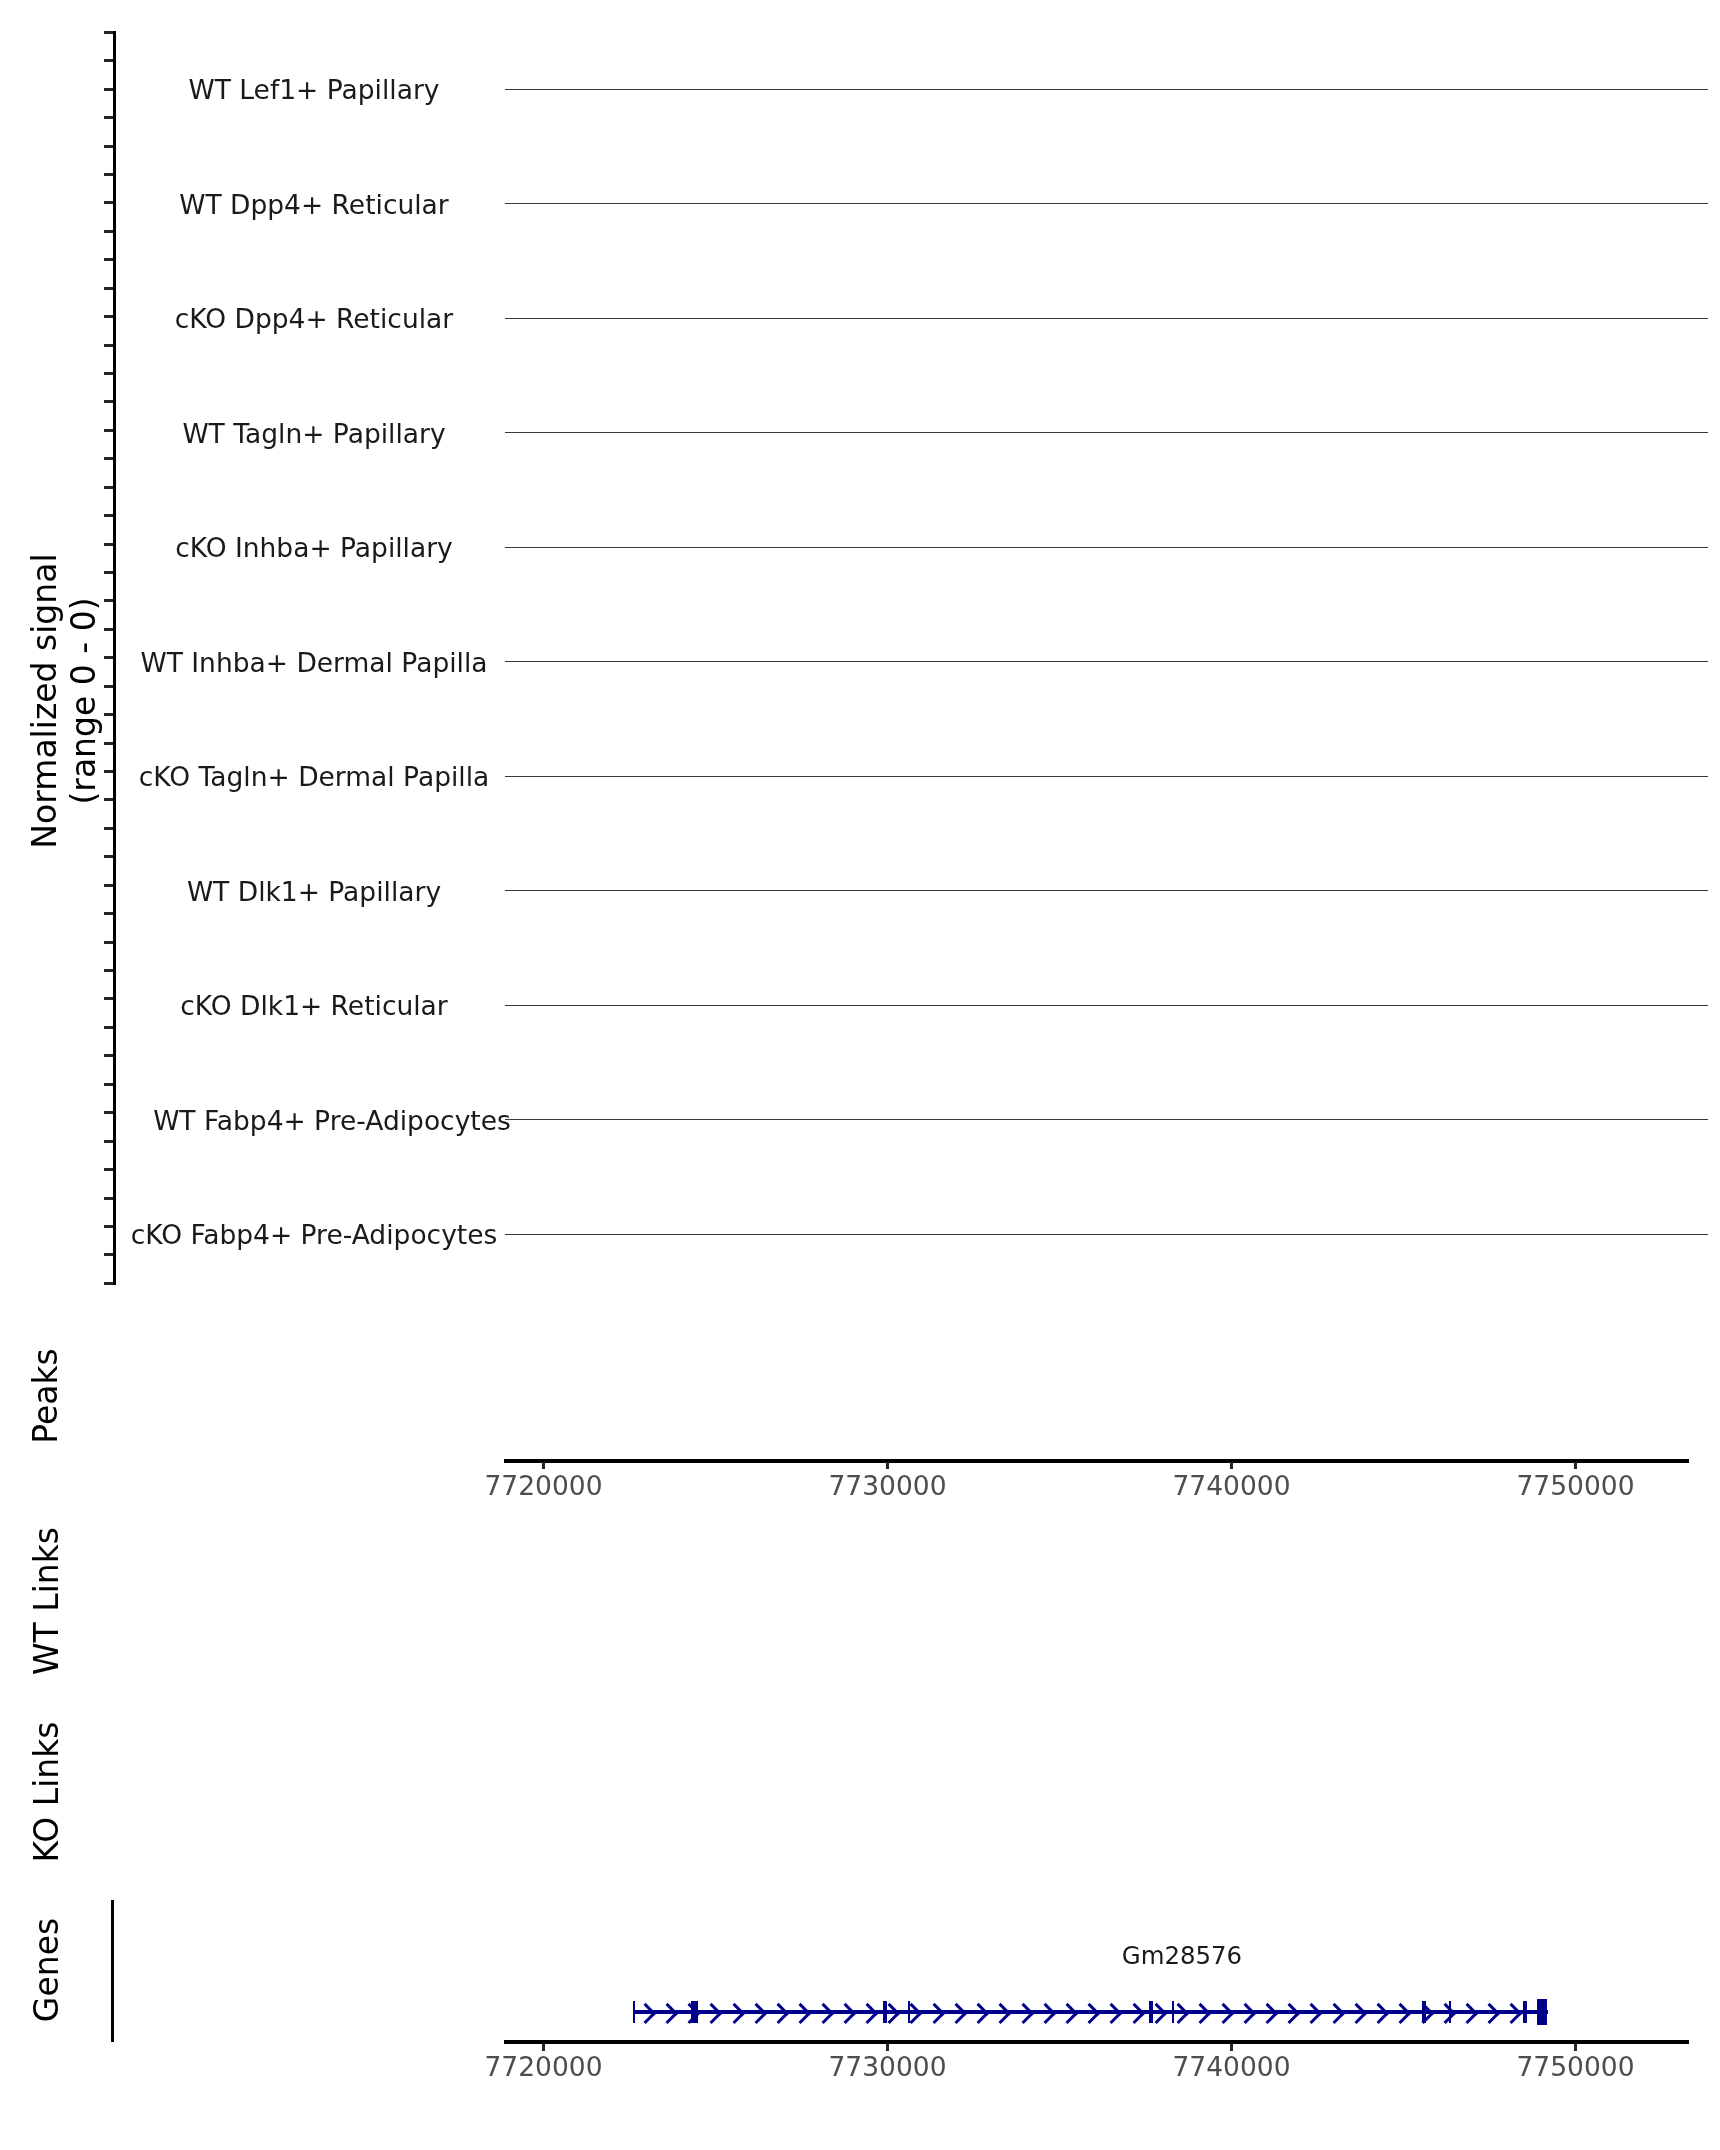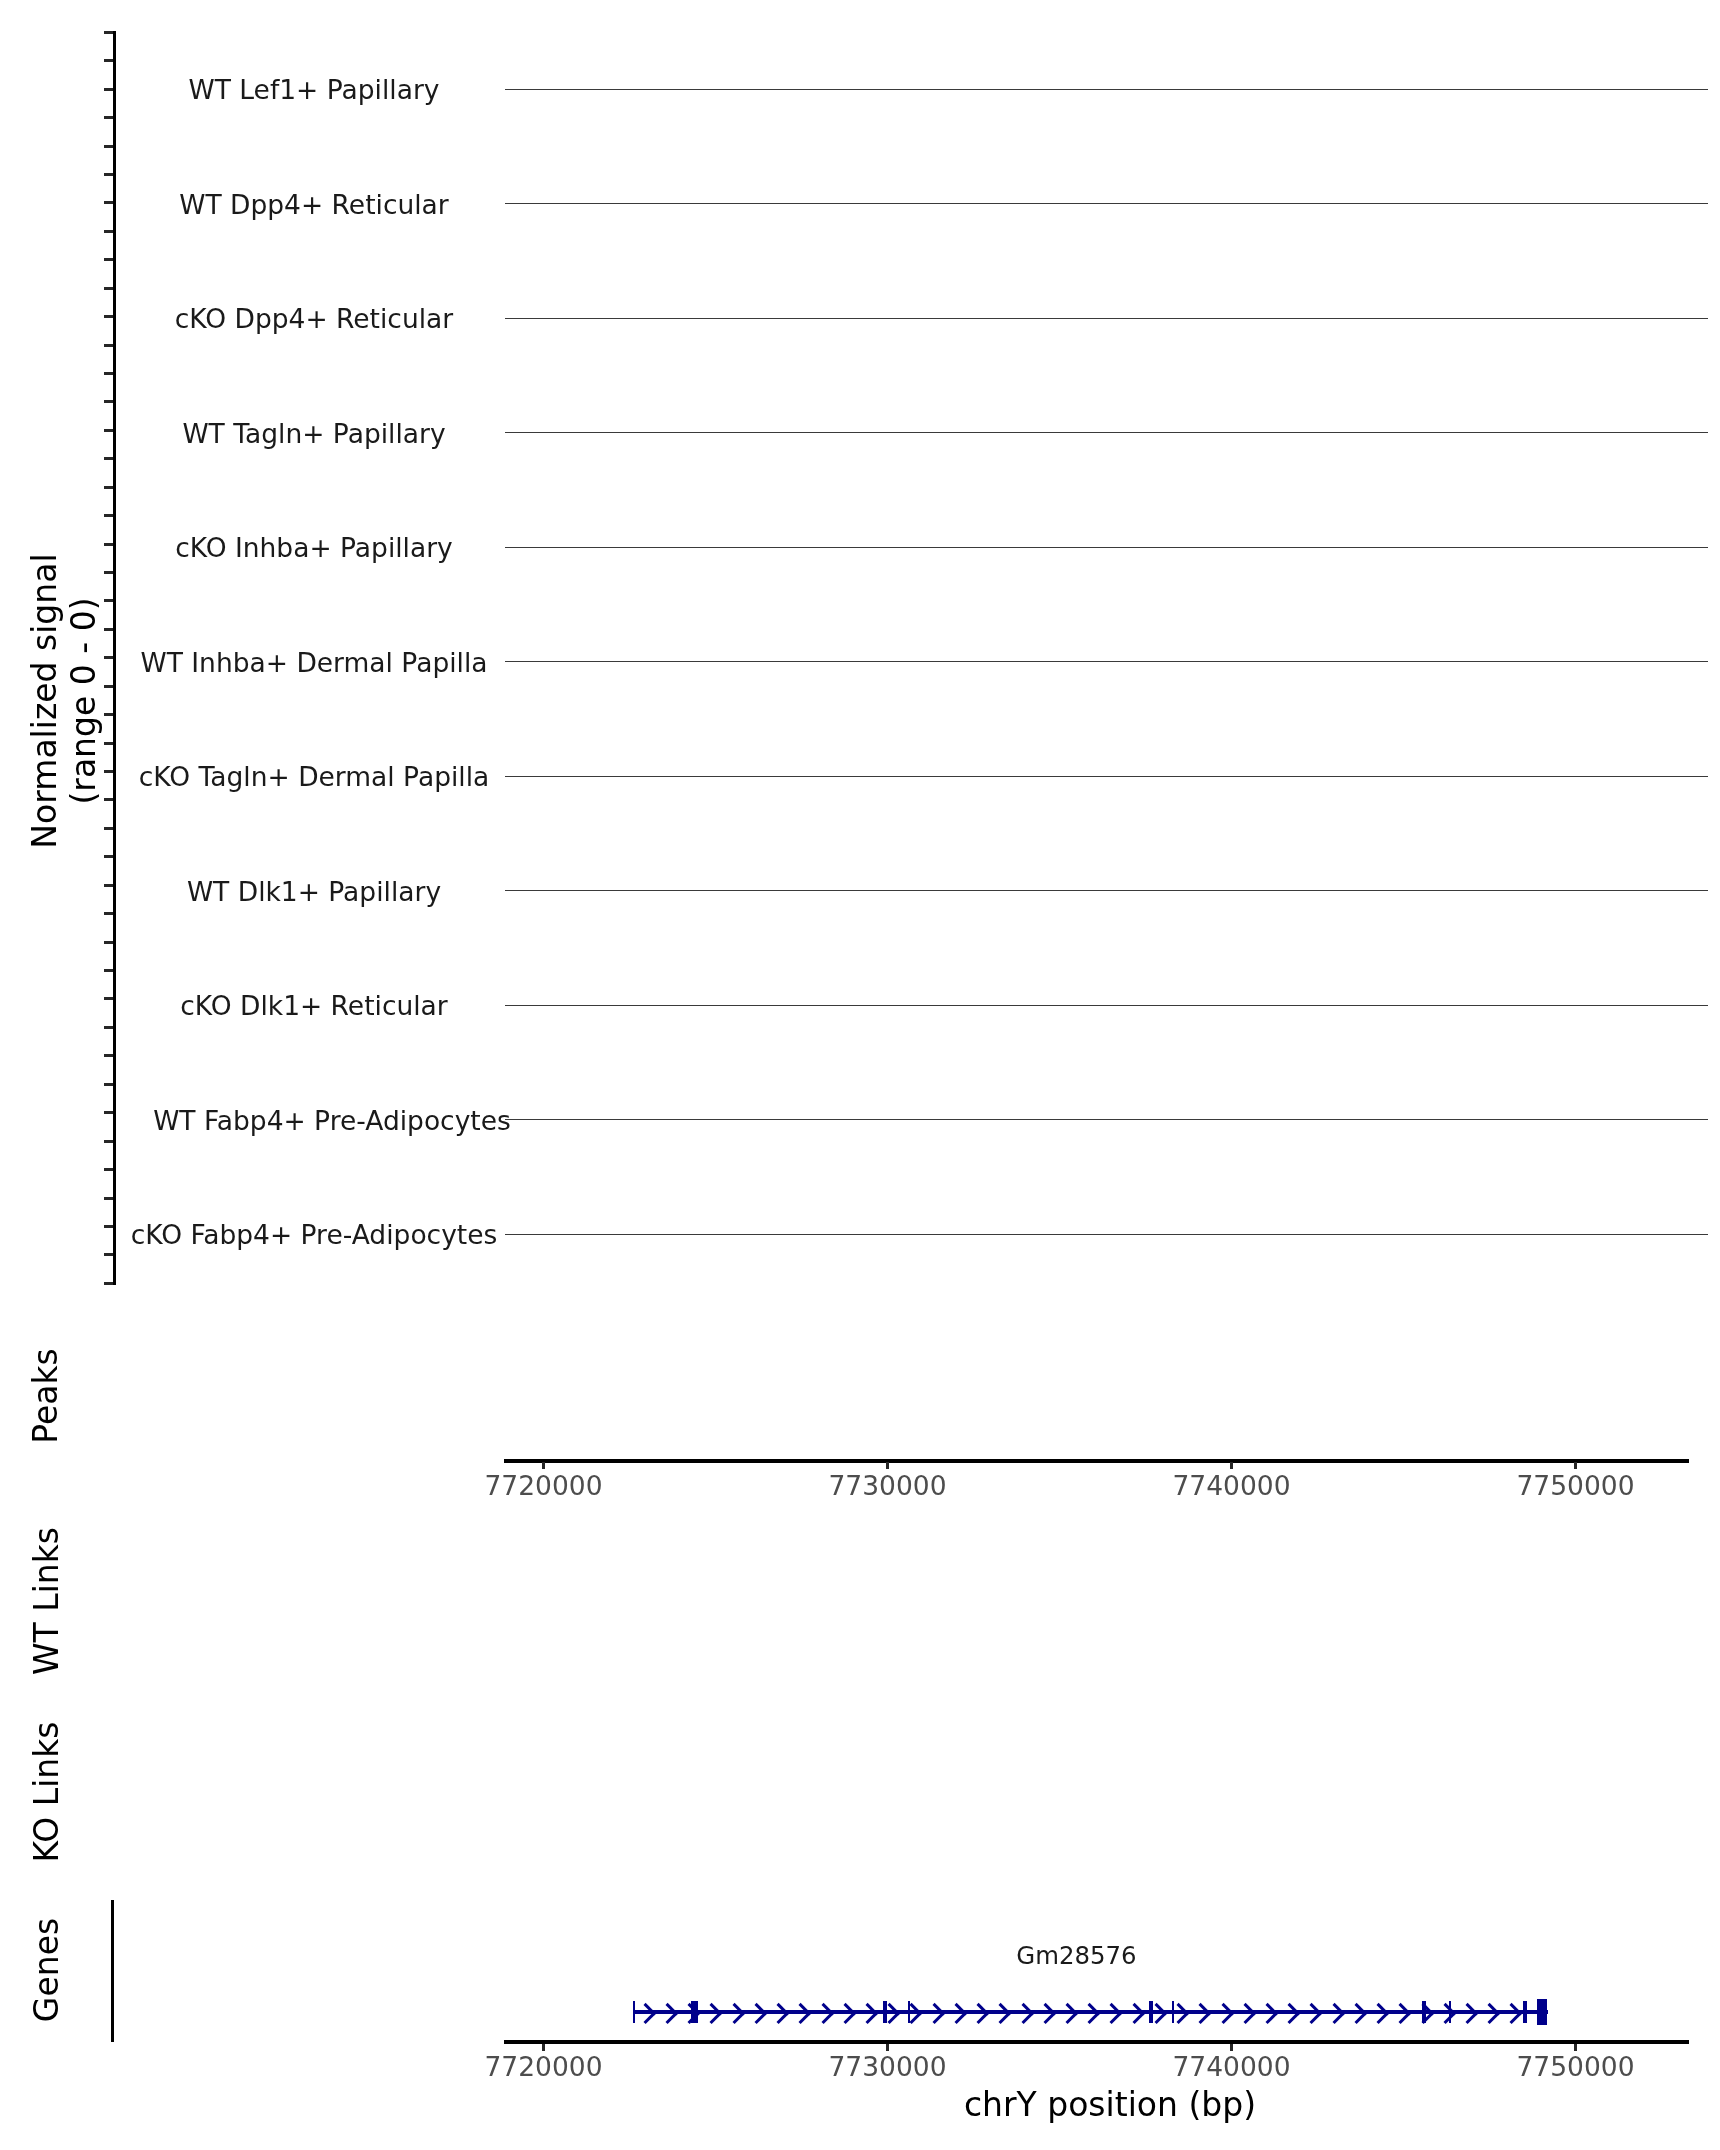--- a/index.html
+++ b/index.html
@@ -151,21 +151,21 @@
       <div class="axis-tick-h" style="left: 1574px; top: 1462px;"></div>
       <div class="tick-label" style="left: 1468px; top: 1470px; color: rgb(77, 77, 77);">7750000</div>
     </div>
 
   <div class="rot-label" style="left:46px;top:1601px;">WT Links</div>
   <div class="rot-label" style="left:46px;top:1792px;">KO Links</div>
 
   <div class="axis-line-v" style="left:111px;top:1900px;height:142px;"></div>
   <div class="rot-label" style="left:46px;top:1970px;">Genes</div>
 
-  <div class="gene-name" style="left:933px;top:1941px;">Gm28576</div>
+  <div class="gene-name" style="left:955px;top:1941px;text-align:right;">Gm28576</div>
   <div id="gene-model">
       <div class="gene-line" style="left: 635px; top: 2010px; width: 913px; background: rgb(0, 0, 139);"></div>
       <div class="gene-arrow" style="left: 638px; top: 2006px; border-color: rgb(0, 0, 139);"></div>
       <div class="gene-arrow" style="left: 660px; top: 2006px; border-color: rgb(0, 0, 139);"></div>
       <div class="gene-arrow" style="left: 682px; top: 2006px; border-color: rgb(0, 0, 139);"></div>
       <div class="gene-arrow" style="left: 704px; top: 2006px; border-color: rgb(0, 0, 139);"></div>
       <div class="gene-arrow" style="left: 727px; top: 2006px; border-color: rgb(0, 0, 139);"></div>
       <div class="gene-arrow" style="left: 749px; top: 2006px; border-color: rgb(0, 0, 139);"></div>
       <div class="gene-arrow" style="left: 771px; top: 2006px; border-color: rgb(0, 0, 139);"></div>
       <div class="gene-arrow" style="left: 793px; top: 2006px; border-color: rgb(0, 0, 139);"></div>
@@ -217,16 +217,15 @@
       <div class="axis-line-h" style="left: 504px; top: 2040px; width: 1185px; background: rgb(0, 0, 0);"></div>
       <div class="axis-tick-h" style="left: 542px; top: 2044px;"></div>
       <div class="tick-label" style="left: 436px; top: 2051px; color: rgb(77, 77, 77);">7720000</div>
       <div class="axis-tick-h" style="left: 886px; top: 2044px;"></div>
       <div class="tick-label" style="left: 780px; top: 2051px; color: rgb(77, 77, 77);">7730000</div>
       <div class="axis-tick-h" style="left: 1230px; top: 2044px;"></div>
       <div class="tick-label" style="left: 1124px; top: 2051px; color: rgb(77, 77, 77);">7740000</div>
       <div class="axis-tick-h" style="left: 1574px; top: 2044px;"></div>
       <div class="tick-label" style="left: 1468px; top: 2051px; color: rgb(77, 77, 77);">7750000</div>
     </div>
-  <div class="axis-title-x" style="left:823px;top:2085px;">chrY position (bp)</div>
 
 </div>
 
 
 </body></html>

